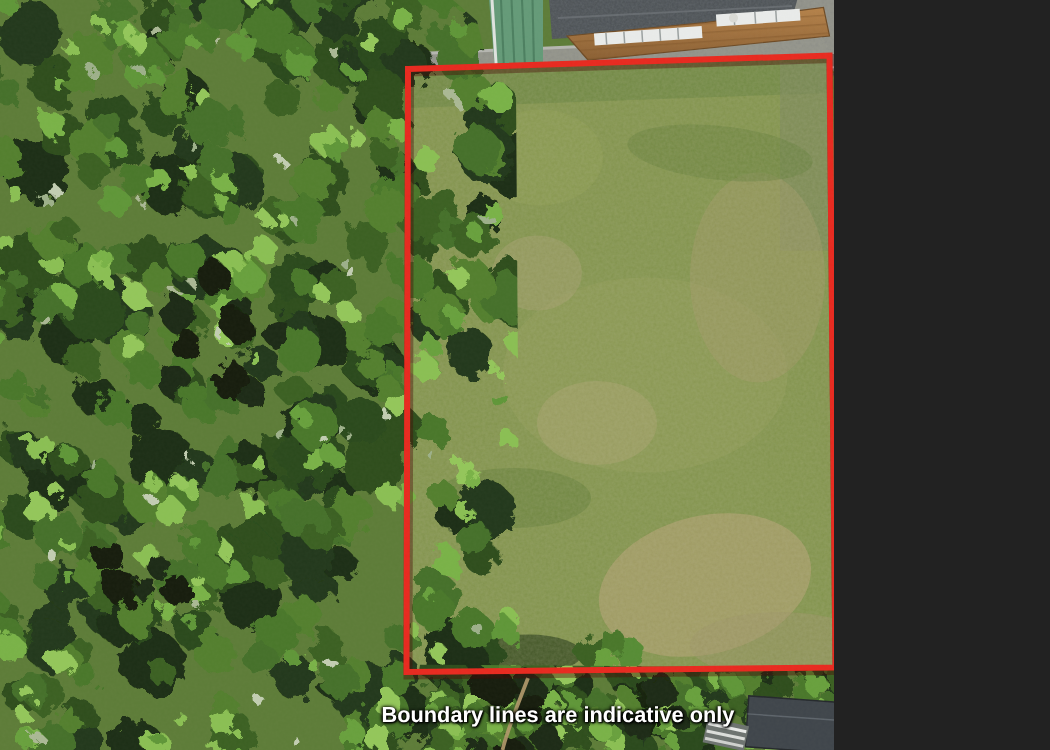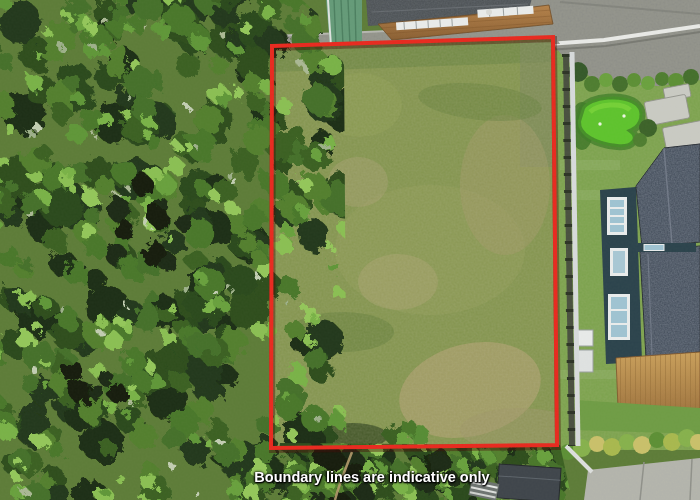--- a/index.html
+++ b/index.html
@@ -1,17 +1,17 @@
 <!DOCTYPE html>
 <html style="--bush_dark: #2d4d1f; --bush_mid: #48772c; --bush_light: #79b247; --field: #83944e; --field_patch: #ab9f6e; --neighbor_lawn: #7ba24c; --putting_green: #5ec32d; --roof_navy: #414b59; --wall_teal: #2b434c; --deck_wood: #b98e4f; --road: #8d8e88; --paver: #c9cac3; --fence_light: #d7dadb; --fence_dark: #49503f; --driveway: #b2b3ac; --green_roof: #649a78; --top_house_roof: #4a4f53; --caption: #ffffff;"><head>
 <meta charset="utf-8">
 <style>
   html,body{margin:0;padding:0;background:#222;}
   #stage{
-    position:relative;width:700px;height:500px;overflow:hidden;
+    position:relative;width:556px;height:500px;overflow:hidden;
     font-family:"Liberation Sans","DejaVu Sans",sans-serif;
   }
   #stage svg{position:absolute;left:0;top:0;display:block;}
   .caption{
     position:absolute;left:372px;top:469px;transform:translateX(-50%);
     white-space:nowrap;font-weight:bold;font-size:14.5px;letter-spacing:0px;
     color:var(--caption,#fff);
     text-shadow:0 0 3px rgba(0,0,0,.95),0 1px 2px rgba(0,0,0,.9),1px 1px 1px rgba(0,0,0,.85),-1px 0 2px rgba(0,0,0,.7);
   }
 </style>

